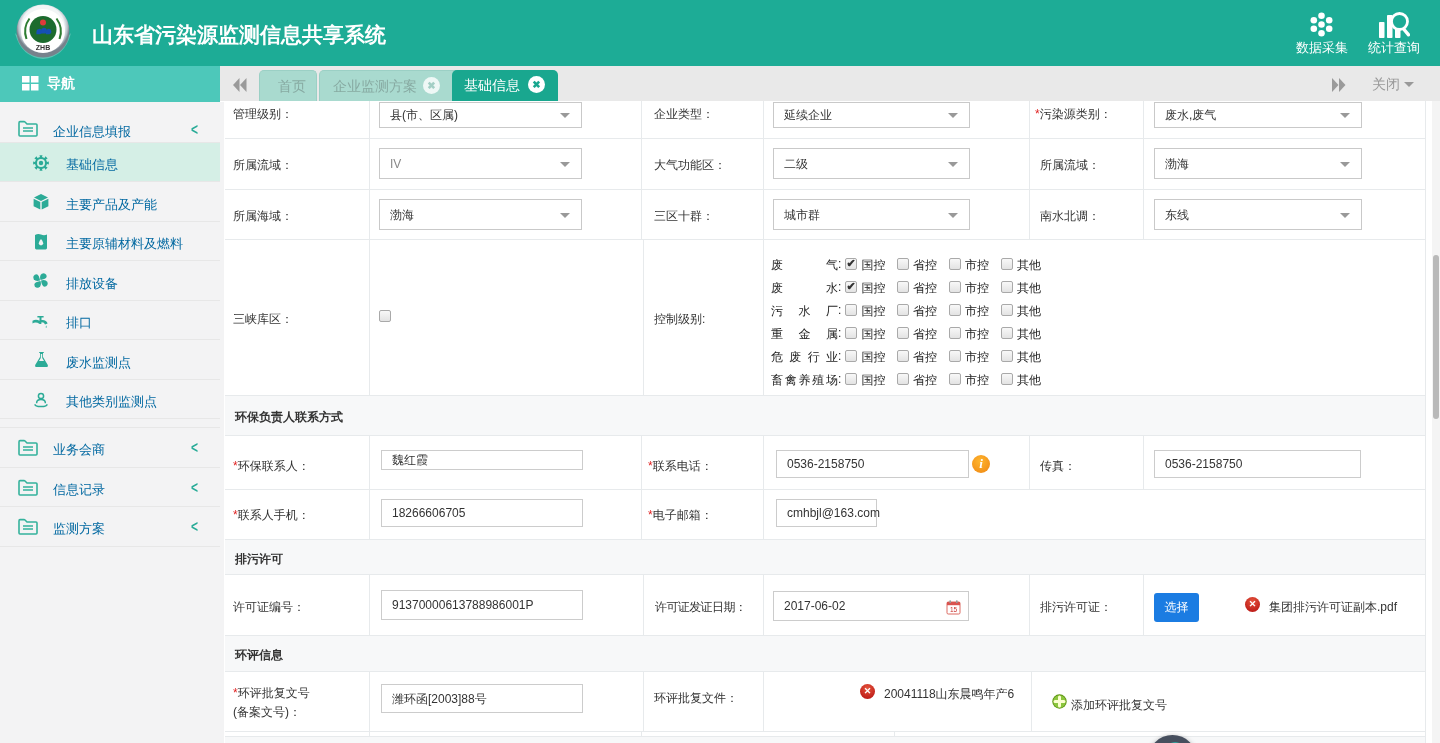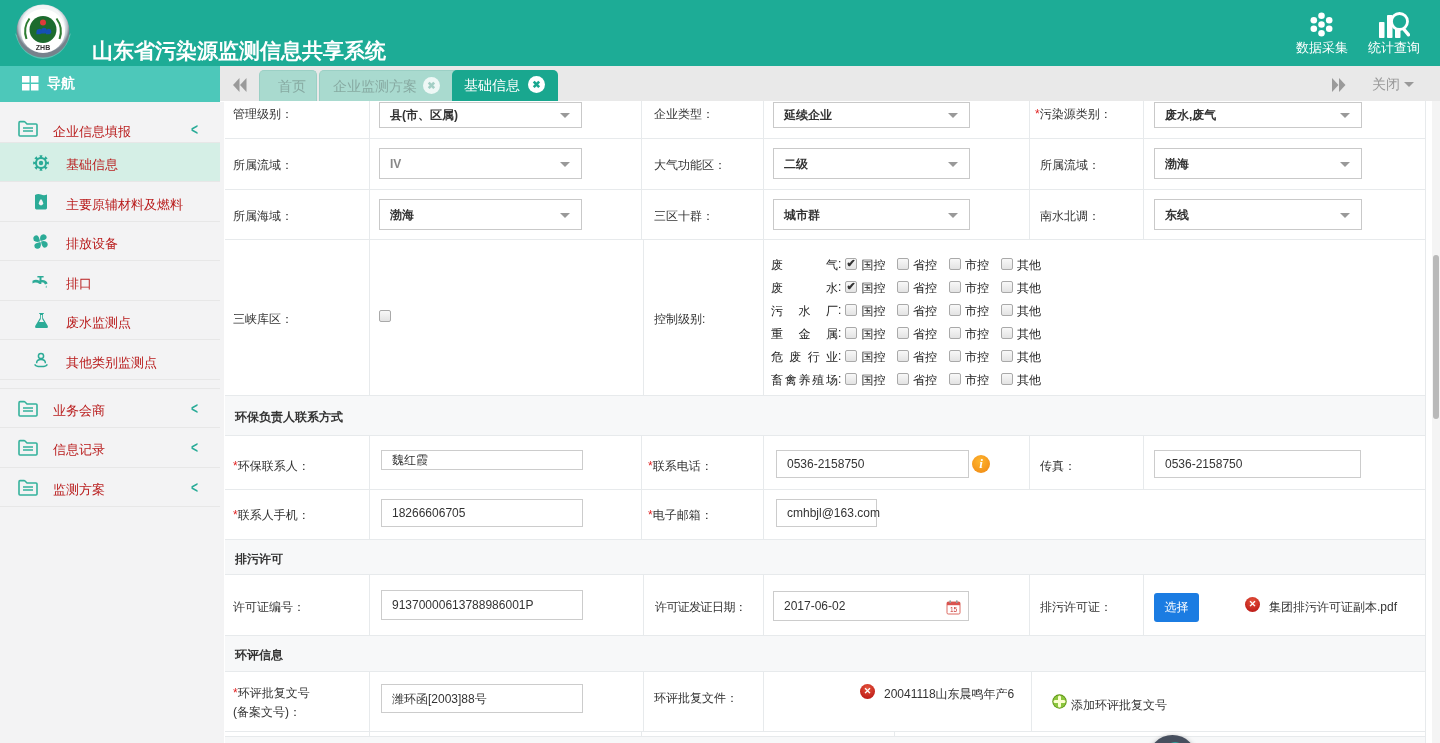--- a/index.html
+++ b/index.html
@@ -1,53 +1,53 @@
 <!DOCTYPE html>
 <html lang="zh"><head>
 <meta charset="utf-8">
 <style>
   * { margin:0; padding:0; box-sizing:border-box; }
   html,body { width:1440px; height:743px; overflow:hidden; }
   body { font-family:"Liberation Sans", sans-serif; position:relative; background:#fff; }
   .abs { position:absolute; }
   
   #header { position:absolute; left:0; top:0; width:1440px; height:66px; background:#1dac96; }
-  #title { position:absolute; left:92px; top:21px; color:#fff; font-size:21px; font-weight:bold;margin-top:16px; }
+  #title { position:absolute; left:92px; top:21px; color:#fff; font-size:21px; font-weight:bold; }
   .hicon { position:absolute; top:0; height:66px; text-align:center; color:#fff; }
   .hicon .lbl { position:absolute; left:0; right:0; top:39px; font-size:13px; color:#fff; }
   
   #navstrip { position:absolute; left:0; top:66px; width:220px; height:36px; background:#4dc8ba; color:#fff; }
   #navstrip .txt { position:absolute; left:47px; top:9px; font-size:14px; font-weight:bold; }
   
   #tabbar { position:absolute; left:220px; top:66px; width:1220px; height:35px; background:#e9e9e9; }
   .tab { position:absolute; top:70px; height:31px; border-radius:5px 5px 0 0; font-size:14px; line-height:30px; text-align:left; }
   .tab.inactive { background:#a9dacf; border:1px solid #9bd0c5; border-bottom:none; color:#87aaa2;padding-left:8px; }
   .tab.active { background:#19a78f; color:#fff; }
   .closec { display:inline-block; width:17px; height:17px; border-radius:50%; background:#fff; vertical-align:middle; margin-top:-3px; position:relative; }
   .closec:before { content:"✖"; position:absolute; left:0; top:0; width:17px; height:17px; line-height:17px; font-size:10px; font-weight:bold; text-align:center; }
   
   #sidebar { position:absolute; left:0; top:102px; width:224px; height:641px; background:#f3f3f4; }
   .sitem { position:relative; width:220px; border-bottom:1px solid #e7e7e7; background:#f3f3f4; }
-  .sitem .txt { position:absolute; font-size:13px; color:#b91c1c; }
+  .sitem .txt { position:absolute; font-size:13px; color:#0369a1; }
   .sitem.top { height:39.5px; }
   .sitem.top .txt { left:53px; top:13px; }
   .sitem.sub { height:39.5px; }
   .sitem.sub .txt { left:66px; top:13.5px; }
   .sitem.cursel { background:#d5efe6; }
   .chev { position:absolute; right:22px; top:13px; color:#28ab97; font-size:12px; font-weight:bold; transform:scaleY(1.3); }
   .sicon { position:absolute; }
   
   #content { position:absolute; left:224px; top:101px; width:1216px; height:642px; background:#fff; }
   .hline { position:absolute; left:225px; width:1200px; height:1px; background:#e7eaec; }
   .vline { position:absolute; width:1px; background:#e7eaec; }
   .band { position:absolute; left:225px; width:1200px; background:#f7f8f9; border-top:1px solid #e7eaec; border-bottom:1px solid #e7eaec; }
   .band .txt { position:absolute; left:10px; font-size:12px; font-weight:bold; color:#333; }
   .lab { position:absolute; font-size:12px; color:#333; white-space:nowrap; }
   .lab .red { color:#e02222; }
-  .sel { position:absolute; background:#fff; border:1px solid #c9c9c9; font-size:12px; color:#333;font-weight:bold; }
+  .sel { position:absolute; background:#fff; border:1px solid #c9c9c9; font-size:12px; color:#333; }
   .sel .stxt { position:absolute; left:10px; top:50%; transform:translateY(-50%); }
   .sel .arr { position:absolute; right:11px; top:50%; margin-top:-2px; width:0; height:0; border-left:5px solid transparent; border-right:5px solid transparent; border-top:5px solid #999; }
   .inp { position:absolute; background:#fff; border:1px solid #ccc; font-size:12px; color:#333; }
   .inp .itxt { position:absolute; left:10px; top:50%; transform:translateY(-50%); white-space:nowrap; }
   .cb { position:absolute; width:12px; height:12px; border:1px solid #a9a9a9; border-radius:2px; background:linear-gradient(#f8f8f8,#e3e3e3); }
   .cb.on:before { content:"✔"; position:absolute; left:0.5px; top:-2px; font-size:11px; font-weight:bold; color:#333; }
   .cbl { position:absolute; font-size:12px; color:#222; }
   .circ { position:absolute; border-radius:50%; color:#fff; text-align:center; }
   .rx { width:15px; height:15px; background:radial-gradient(circle at 50% 30%,#e5533c,#b30f0f); }
   .rx:before { content:"✕"; position:absolute; left:0; top:0; width:15px; height:15px; line-height:15px; font-size:9px; font-weight:bold; color:#fff; }
@@ -147,20 +147,30 @@
       <span class="txt" style="top:21px">企业信息填报</span>
       <span class="chev" style="top:21px">&lt;</span>
     </div>
     <div class="sitem sub cursel">
       <svg class="sicon" style="left:33px;top:12px" width="16" height="16" viewBox="0 0 16 16">
         <path fill="#2cab97" d="M15.85 6.47 L15.85 9.53 L14.02 9.01 L12.97 11.54 L14.63 12.47 L12.47 14.63 L11.54 12.97 L9.01 14.02 L9.53 15.85 L6.47 15.85 L6.99 14.02 L4.46 12.97 L3.53 14.63 L1.37 12.47 L3.03 11.54 L1.98 9.01 L0.15 9.53 L0.15 6.47 L1.98 6.99 L3.03 4.46 L1.37 3.53 L3.53 1.37 L4.46 3.03 L6.99 1.98 L6.47 0.15 L9.53 0.15 L9.01 1.98 L11.54 3.03 L12.47 1.37 L14.63 3.53 L12.97 4.46 L14.02 6.99 Z"></path>
         <circle cx="8" cy="8" r="4.0" fill="#d5efe6"></circle>
         <circle cx="8" cy="8" r="2.2" fill="#2cab97"></circle>
       </svg>
       <span class="txt">基础信息</span>
+    </div>
+    <div class="sitem sub">
+      <svg class="sicon" style="left:33px;top:12px" width="16" height="16" viewBox="0 0 16 16">
+        <g fill="#2cab97">
+          <path d="M8 0 L15 3.5 L8 7 L1 3.5 Z"></path>
+          <path d="M0.6 4.8 L7.3 8.1 L7.3 15.6 L0.6 12.2 Z"></path>
+          <path d="M15.4 4.8 L8.7 8.1 L8.7 15.6 L15.4 12.2 Z"></path>
+        </g>
+      </svg>
+      <span class="txt">主要产品及产能</span>
     </div>
     <div class="sitem sub">
       <svg class="sicon" style="left:34px;top:11px" width="14" height="17" viewBox="0 0 14 17">
         <path fill="#2cab97" d="M1 2 Q4 0.2 7 1.5 Q10 2.8 13 1.5 L13 15 Q13 16.4 11.6 16.4 L2.4 16.4 Q1 16.4 1 15 Z"></path>
         <path fill="#f3f3f4" d="M7 6 Q9.4 8.6 9.4 10.6 A2.5 2.5 0 0 1 4.6 10.6 Q4.6 8.6 7 6 Z"></path>
       </svg>
       <span class="txt">主要原辅材料及燃料</span>
     </div>
     <div class="sitem sub">
       <svg class="sicon" style="left:32px;top:11px" width="17" height="17" viewBox="0 0 17 17">

